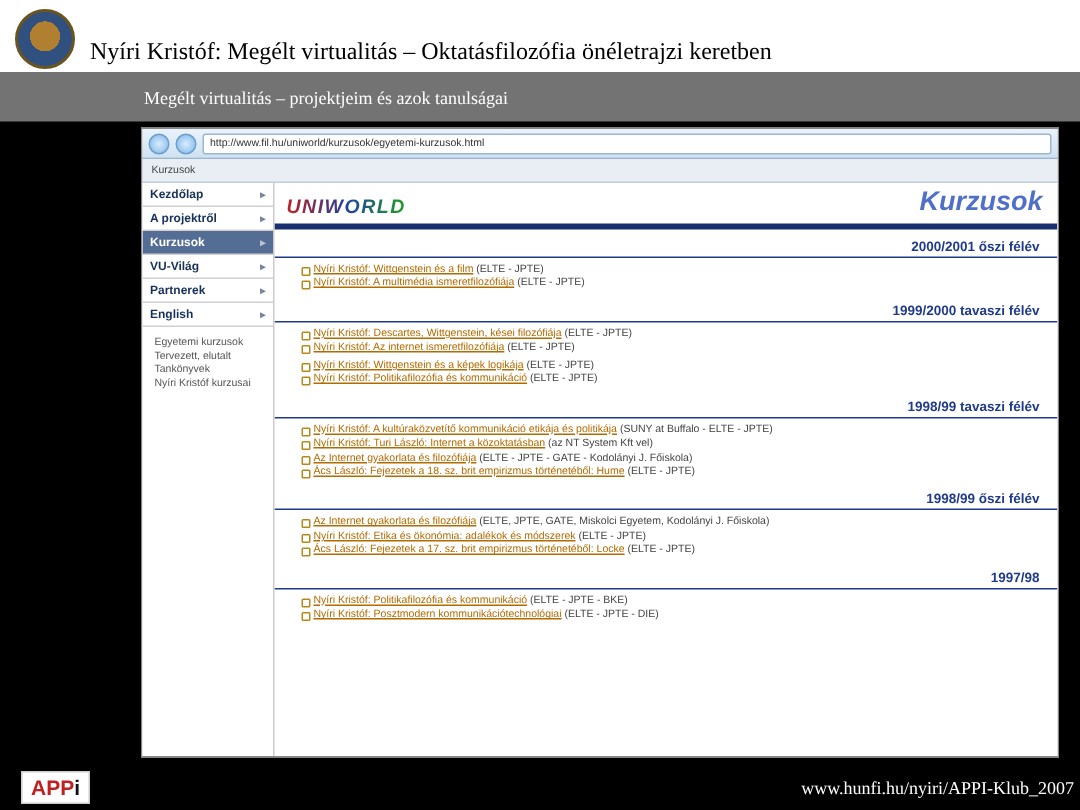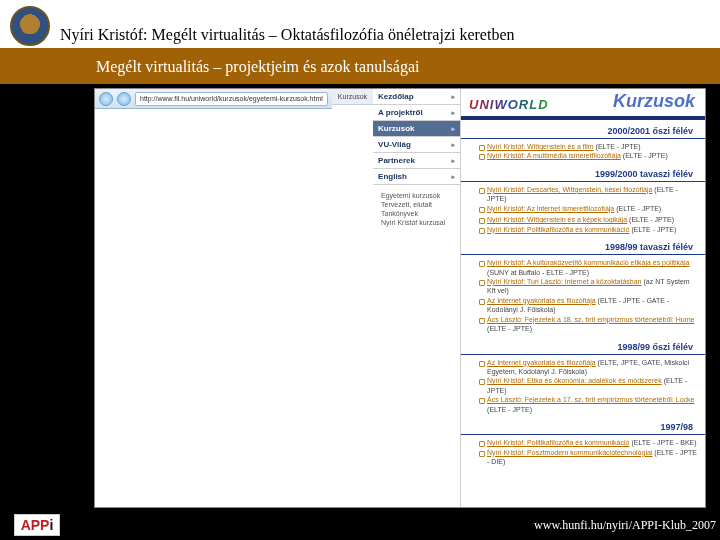--- a/index.html
+++ b/index.html
@@ -27,32 +27,32 @@
     flex-shrink: 0;
     margin-right: 10px;
   }
   .slide-title {
     font-size: 16px;
     font-weight: normal;
     line-height: 1.3;
     padding-top: 2px;
   }
   .slide-subtitle {
-    background: #a16207;
+    background: #737373;
     color: #fff;
-    font-size: 16px;
+    font-size: 12px;
     padding: 10px 12px 8px 96px;
   }
   .screenshot {
     margin: 4px 14px 0 94px;
     background: #fff;
     height: 420px;
     border: 1px solid #888;
     display: flex;
-    flex-direction: row;
+    flex-direction: column;
     font-family: Tahoma, Verdana, sans-serif;
     font-size: 8px;
     color: #333;
   }
   .browser-chrome {
     height: 20px;
     background: linear-gradient(#eaf3fb,#cfe2f2);
     border-bottom: 1px solid #9bb7cf;
     display: flex;
     align-items: center;

